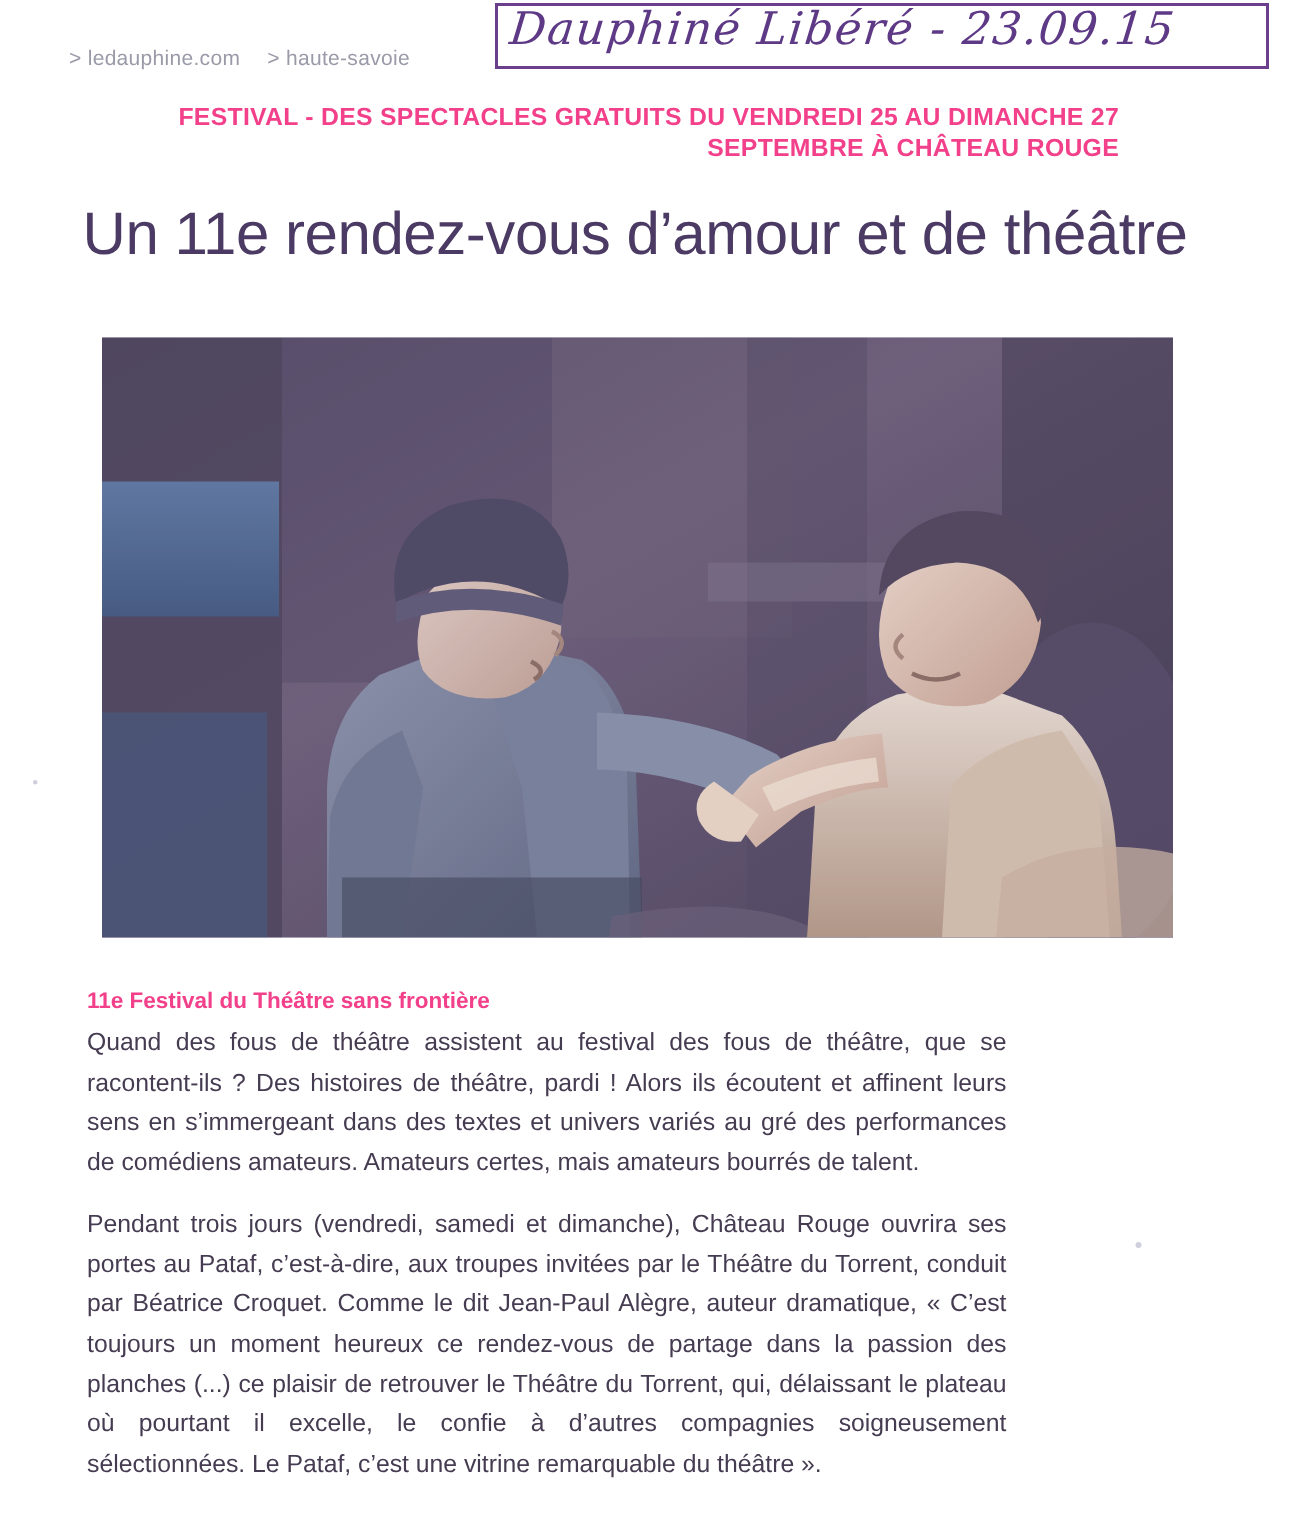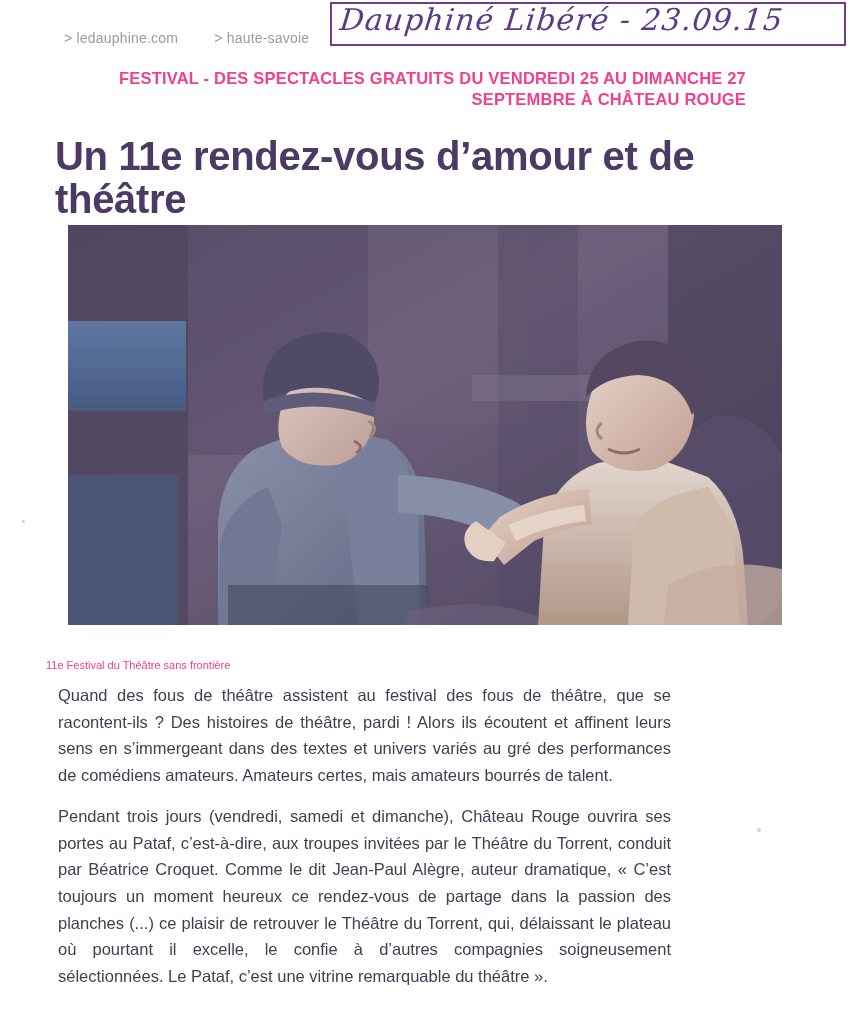--- a/index.html
+++ b/index.html
@@ -44,21 +44,21 @@
 
   
   .breadcrumb {
     position: absolute;
     left: 46px;
     top: 30px;
     font-size: 14px;
     color: #9a9aa8;
     letter-spacing: 0.2px;
   }
-  .breadcrumb span { margin-right: 14px; margin-left: 18px; }
+  .breadcrumb span { margin-right: 14px; }
 
   
   .kicker {
     position: absolute;
     left: 46px;
     top: 68px;
     width: 700px;
     font-size: 16.5px;
     font-weight: bold;
     line-height: 1.28;
@@ -67,45 +67,45 @@
     text-align: right;
   }
 
   
   .headline {
     position: absolute;
     left: 55px;
     top: 108px;
     width: 760px;
     font-size: 40px;
-    font-weight: bold;
+    font-weight: normal;
     line-height: 1.08;
     color: #4b3a63;
     letter-spacing: -0.3px;
   }
 
   
   .photo {
     position: absolute;
     left: 68px;
     top: 225px;
     width: 714px;
     height: 400px;
     overflow: hidden;
     background: #6a5a78;
   }
   .photo svg { display: block; }
 
   
   .subhead {
     position: absolute;
-    left: 46px;
+    left: 58px;
     top: 659px;
-    font-size: 11px;
-    font-weight: normal;
+    font-size: 15px;
+    font-weight: bold;
     color: #f2408a;
   }
 
   
   .body-col {
     position: absolute;
     left: 46px;
     top: 682px;
     width: 625px;
     font-size: 16.5px;

